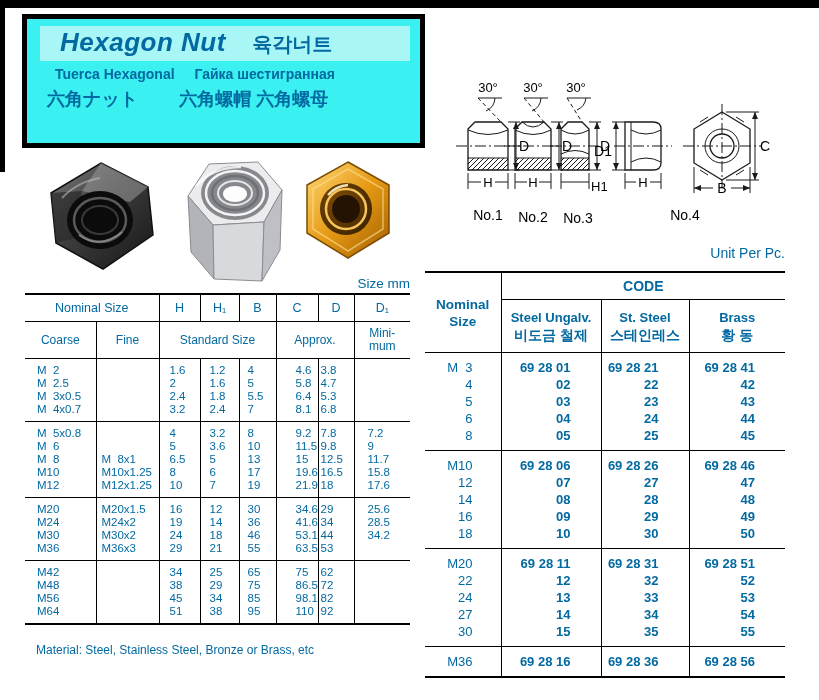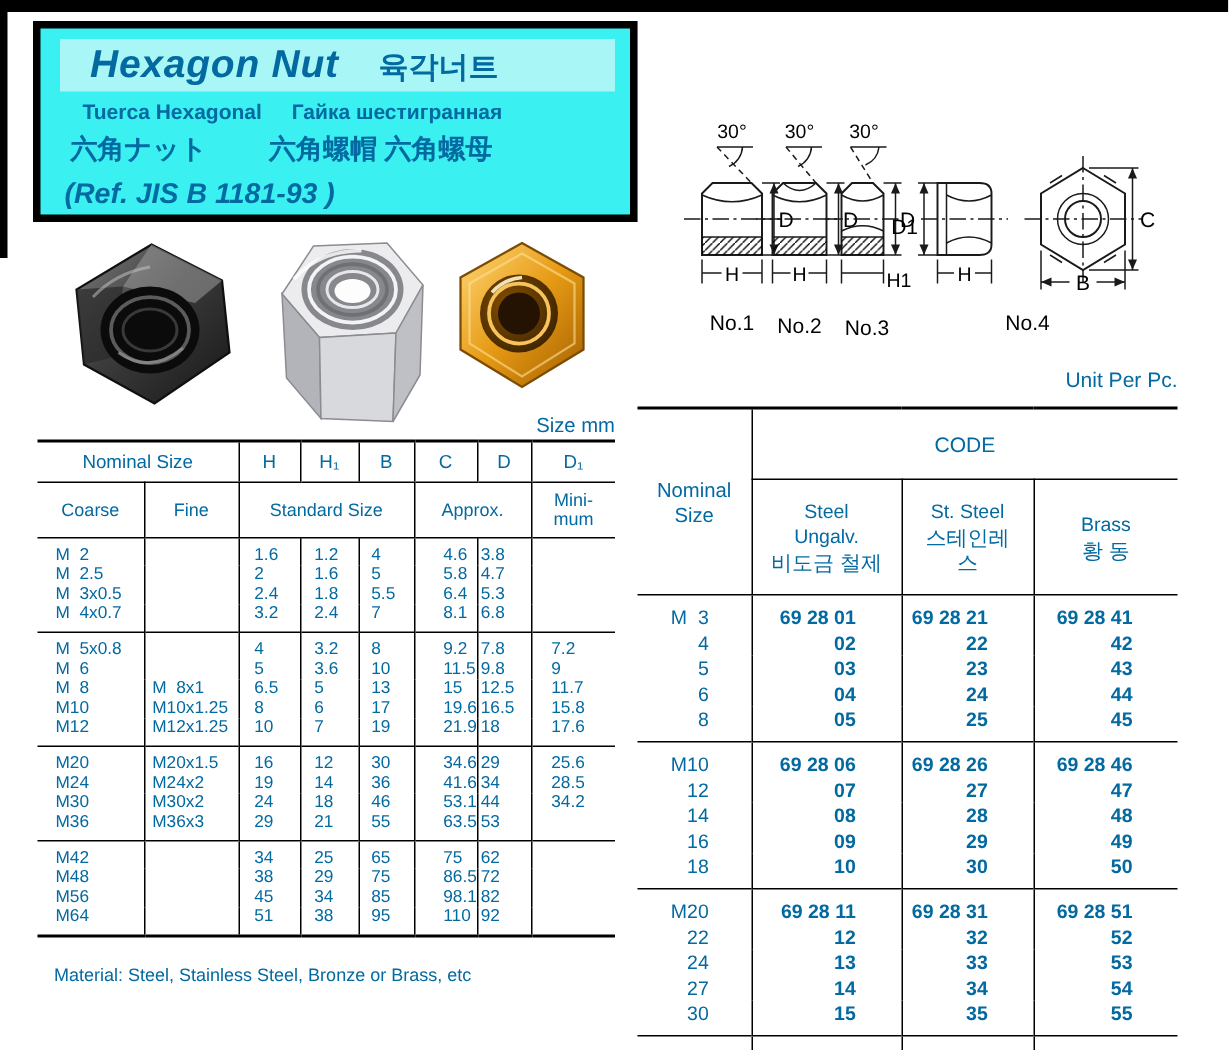--- a/index.html
+++ b/index.html
@@ -54,21 +54,21 @@
   .size-table td.c1{padding-left:5px;white-space:pre;border-left:1.5px solid #000;}
   .size-table td.c2{padding-left:10px;border-left:1.5px solid #000;}
   .size-table td.c3{padding-left:9px;border-left:1.5px solid #000;}
   .size-table td.c4{padding-left:8px;border-left:1.5px solid #000;}
   .size-table td.c5{padding-left:19px;border-left:1.5px solid #000;}
   .size-table td.c6{padding-left:2px;border-left:1.5px solid #000;}
   .size-table td.c7{padding-left:13px;border-left:1.5px solid #000;}
 
   
   .code-table{position:absolute;left:425px;top:271px;width:360px;font-size:13px;line-height:17px;}
-  .code-table th{font-weight:normal;text-align:center;padding:12px;}
+  .code-table th{font-weight:bold;text-align:center;padding:2px;}
   .code-table td{padding:0;}
   .code-table thead th{border-bottom:1.5px solid #000;}
   .code-table thead tr.r1 th{border-top:2px solid #000;}
   .code-table th.nom{font-size:13.5px;height:70px;}
   .code-table th.codehead{height:22px;font-size:14px;}
   .code-table th.mat{height:48px;}
   .code-table th.mat .en{font-size:13px;}
   .code-table th.mat .ko{font-size:14px;margin-top:1px;}
   .code-table tbody tr{height:17px;}
   .code-table tbody tr:first-child td{padding-top:6px;border-top:1.5px solid #000;}
@@ -90,21 +90,20 @@
       <span class="title-ko">육각너트</span>
     </div>
     <div class="h-line2">
       <span class="es">Tuerca Hexagonal</span>
       <span class="ru">Гайка шестигранная</span>
     </div>
     <div class="h-line3">
       <span class="ja">六角ナット</span>
       <span class="zh">六角螺帽  六角螺母</span>
     </div>
-    <div class="h-ref">(Ref. JIS B 1181-93 )</div>
   </div>
 
   <div class="photo" style="left:42px;top:158px;">
     <svg width="118" height="118" viewBox="0 0 118 118">
       <defs>
         <linearGradient id="gSteel" x1="0" y1="0" x2="1" y2="1">
           <stop offset="0" stop-color="#7d7d7d"></stop>
             <stop offset=".45" stop-color="#3c3c3c"></stop>
             <stop offset="1" stop-color="#171717"></stop>
         </linearGradient>

